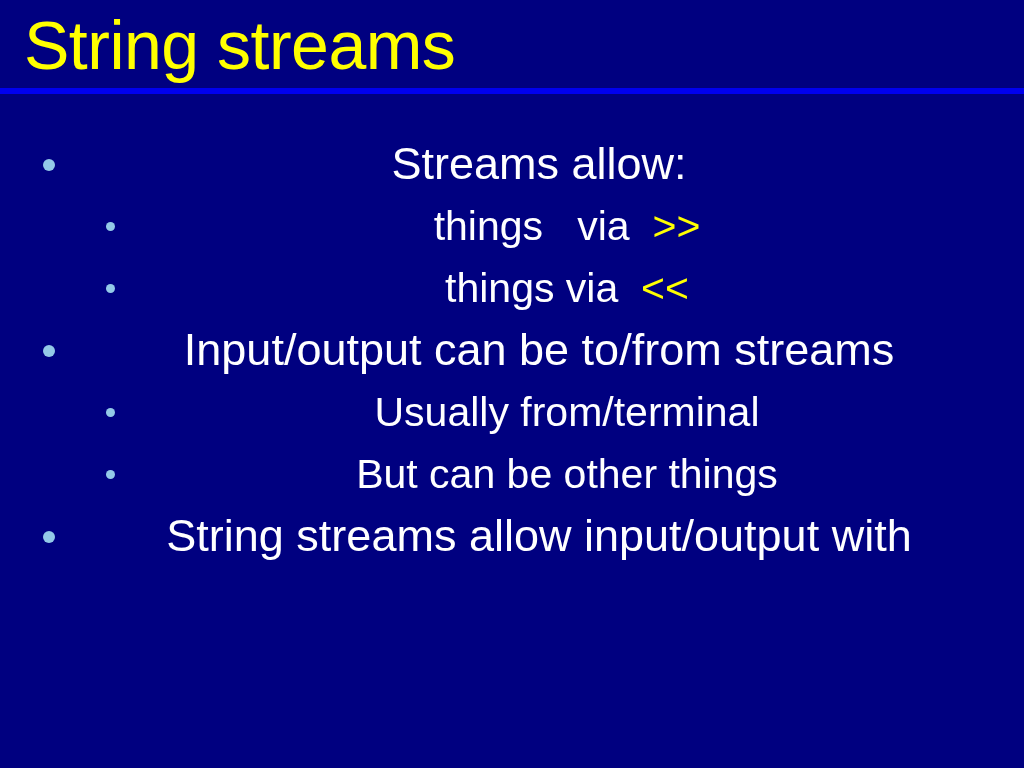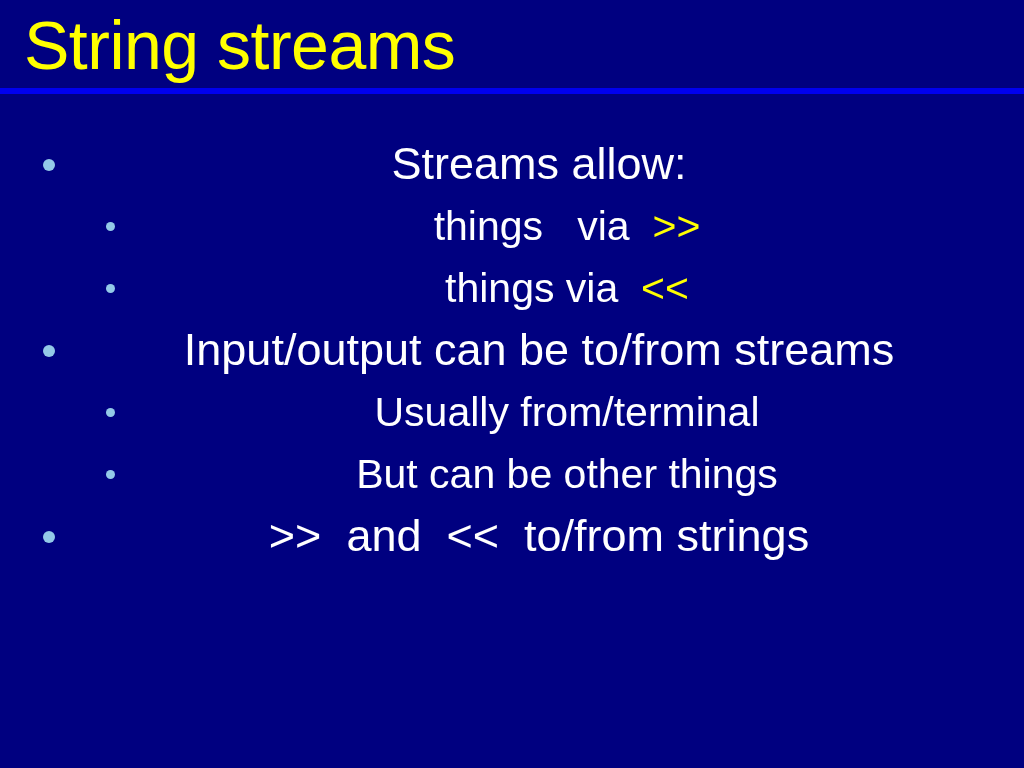--- a/index.html
+++ b/index.html
@@ -152,17 +152,17 @@
       <span class="bullet-text">Usually from/terminal</span>
     </div>
 
     <div class="bullet-row level2" style="top:349px;">
       <span class="bullet-marker"></span>
       <span class="bullet-text">But can be other things</span>
     </div>
 
     <div class="bullet-row level1" style="top:411px;">
       <span class="bullet-marker"></span>
-      <span class="bullet-text"><span class="wrap-line"><span class="op-white">&gt;&gt;</span><span>  and  </span><span class="op-white">&lt;&lt;</span><span>  to/from strings</span></span></span>
+      <span class="bullet-text"><span>String streams allow input/output with</span></span>
     </div>
 
   </div>
 </div>
 
 </body></html>

